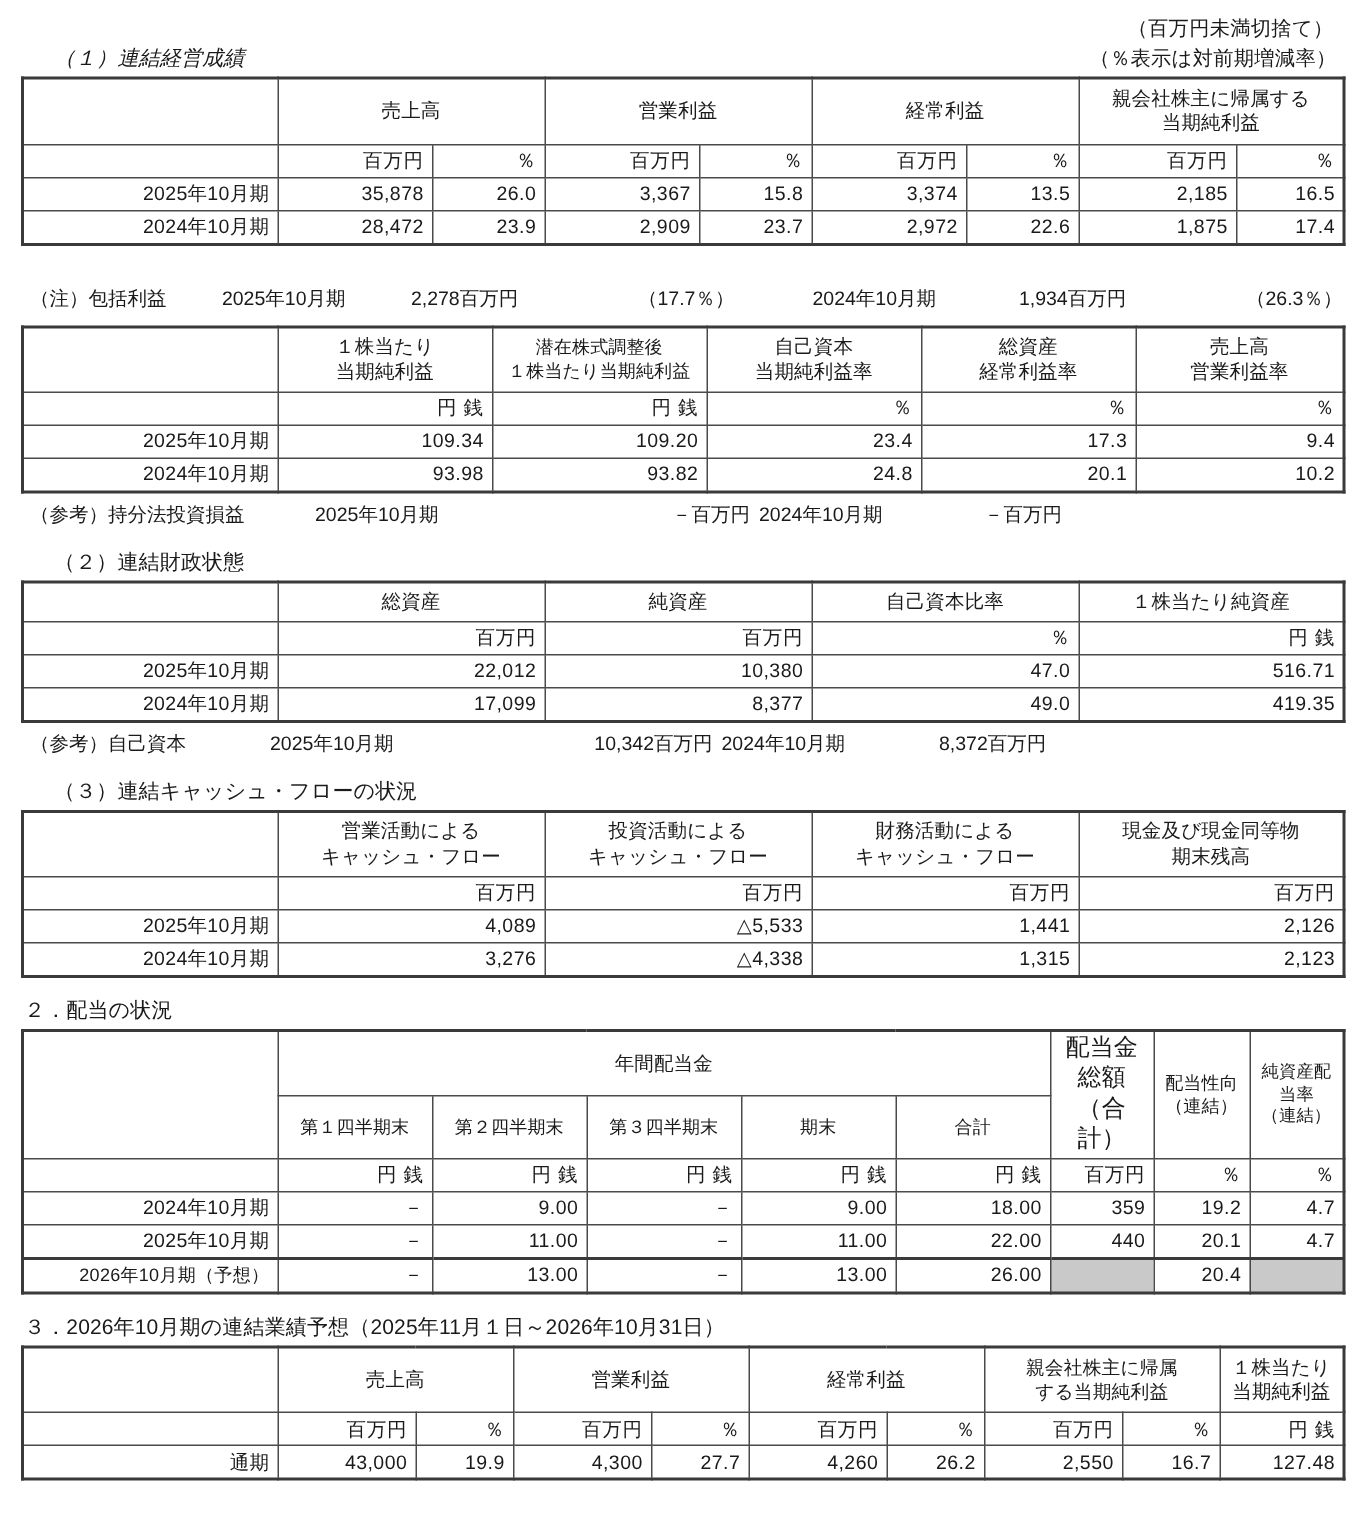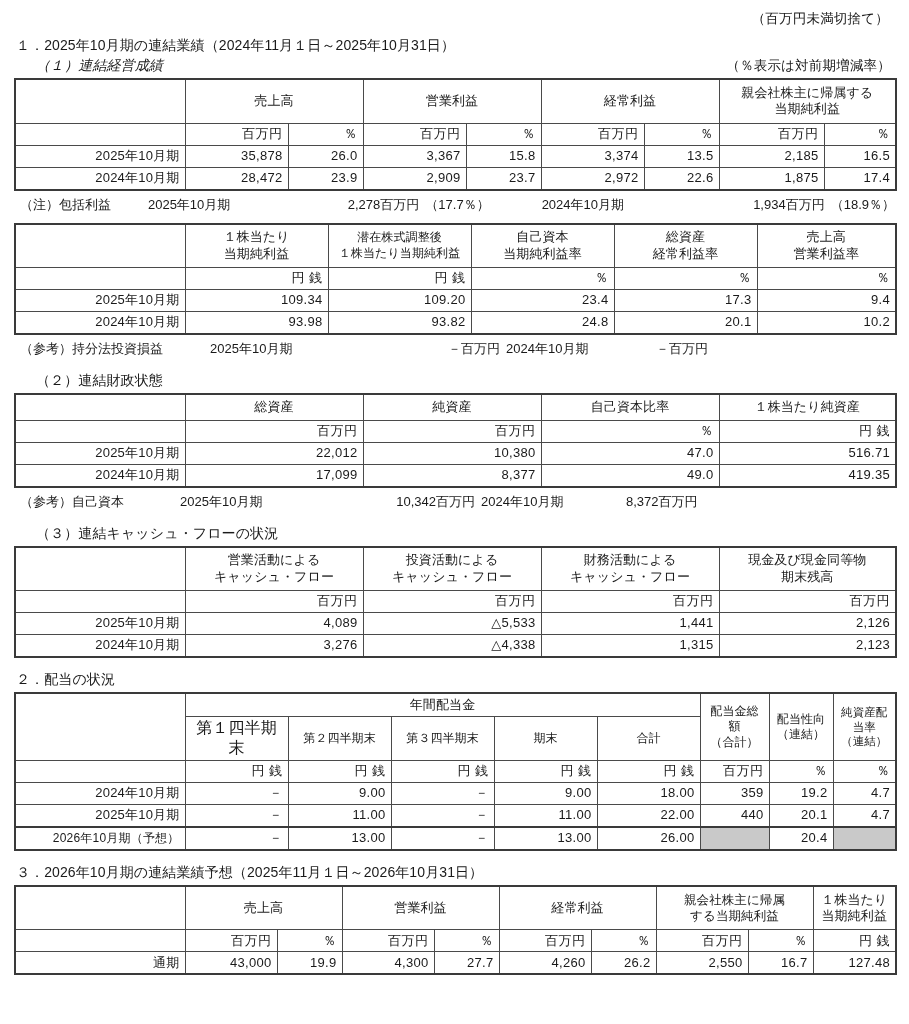--- a/index.html
+++ b/index.html
@@ -57,21 +57,21 @@
   .note-line {
     font-size: 13px;
     margin: 5px 0 0 6px;
     white-space: nowrap;
     display: flex;
     align-items: baseline;
   }
   .note-line .lbl { display: inline-block; }
   .nl-a  { width: 132px; }
   .nl-b  { width: 130px; }
-  .nl-c  { width: 150px; text-align: right; padding-right: 6px;}
+  .nl-c  { width: 150px; padding-right: 6px; margin-top: 21px;}
   .nl-d  { width: 142px; }
 
   
   table.fin {
     border-collapse: collapse;
     table-layout: fixed;
     width: 881px;
     margin-top: 3px;
     background: #fff;
   }
@@ -110,21 +110,20 @@
   .spacer-sm { height: 6px; }
   .nowrap { white-space: nowrap; }
 </style>
 </head>
 <body>
 
 <div class="page">
 
   <div class="right-note">（百万円未満切捨て）</div>
 
-  <div class="sec-head">１．2025年10月期の連結業績（2024年11月１日～2025年10月31日）</div>
 
   <div class="head-line">
     <div class="sub-head">（１）連結経営成績</div>
     <div class="right-note">（％表示は対前期増減率）</div>
   </div>
 
   <table class="fin outer">
     <colgroup>
       <col style="width:170px">
         <col style="width:103px">
@@ -180,21 +179,21 @@
   </tbody>
     </table>
 
   <div class="note-line">
     <span class="lbl nl-a">（注）包括利益</span>
     <span class="lbl nl-b">2025年10月期</span>
     <span class="lbl nl-c">2,278百万円</span>
     <span class="lbl" style="width:120px">（17.7％）</span>
     <span class="lbl nl-d">2024年10月期</span>
     <span class="lbl nl-c">1,934百万円</span>
-    <span class="lbl">（18.9％）</span>
+    <span class="lbl">（26.3％）</span>
   </div>
 
   <div class="spacer-sm"></div>
 
   <table class="fin outer">
     <colgroup>
       <col style="width:170px">
         <col style="width:143px">
         <col style="width:143px">
       <col style="width:143px">
@@ -348,26 +347,26 @@
       <col style="width:103px">
         <col style="width:103px">
       <col style="width:69px">
         <col style="width:64px">
         <col style="width:63px">
     </colgroup>
     <tbody>
         <tr>
       <th rowspan="2"></th>
       <th colspan="5" style="height:20px">年間配当金</th>
-      <th rowspan="2" style="font-size:12px">配当金総額<br>（合計）</th>
+      <th rowspan="2" style="font-size:16px">配当金総額<br>（合計）</th>
       <th rowspan="2" style="font-size:12px">配当性向<br>（連結）</th>
       <th rowspan="2" style="font-size:11.5px">純資産配当率<br>（連結）</th>
     </tr>
     <tr>
-      <th style="height:20px;font-size:16px">第１四半期末</th>
+      <th style="height:20px;font-size:12px">第１四半期末</th>
       <th style="font-size:12px">第２四半期末</th>
       <th style="font-size:12px">第３四半期末</th>
       <th style="font-size:12px">期末</th>
       <th style="font-size:12px">合計</th>
     </tr>
     <tr class="unitrow">
       <td></td>
       <td class="unit">円 銭</td>
       <td class="unit">円 銭</td>
       <td class="unit">円 銭</td>

